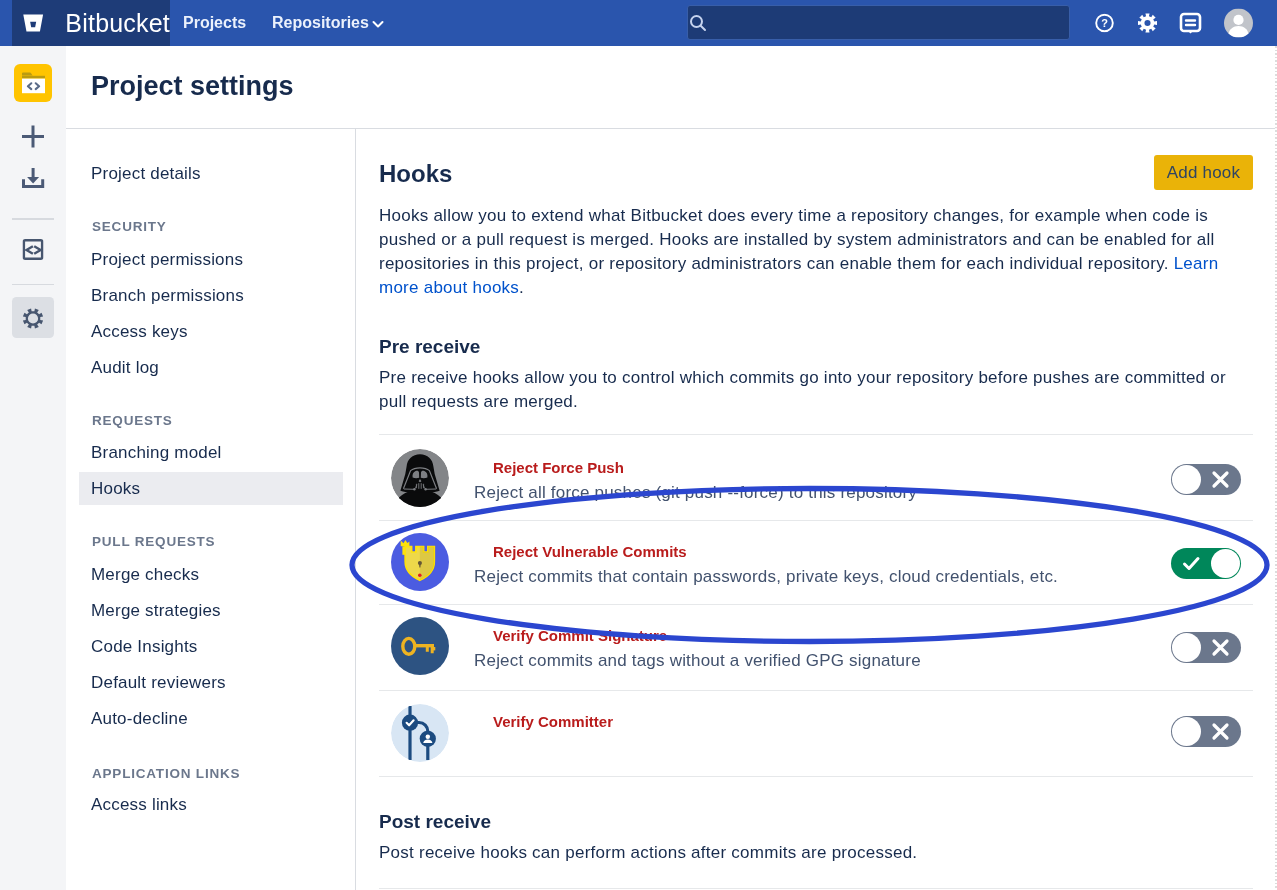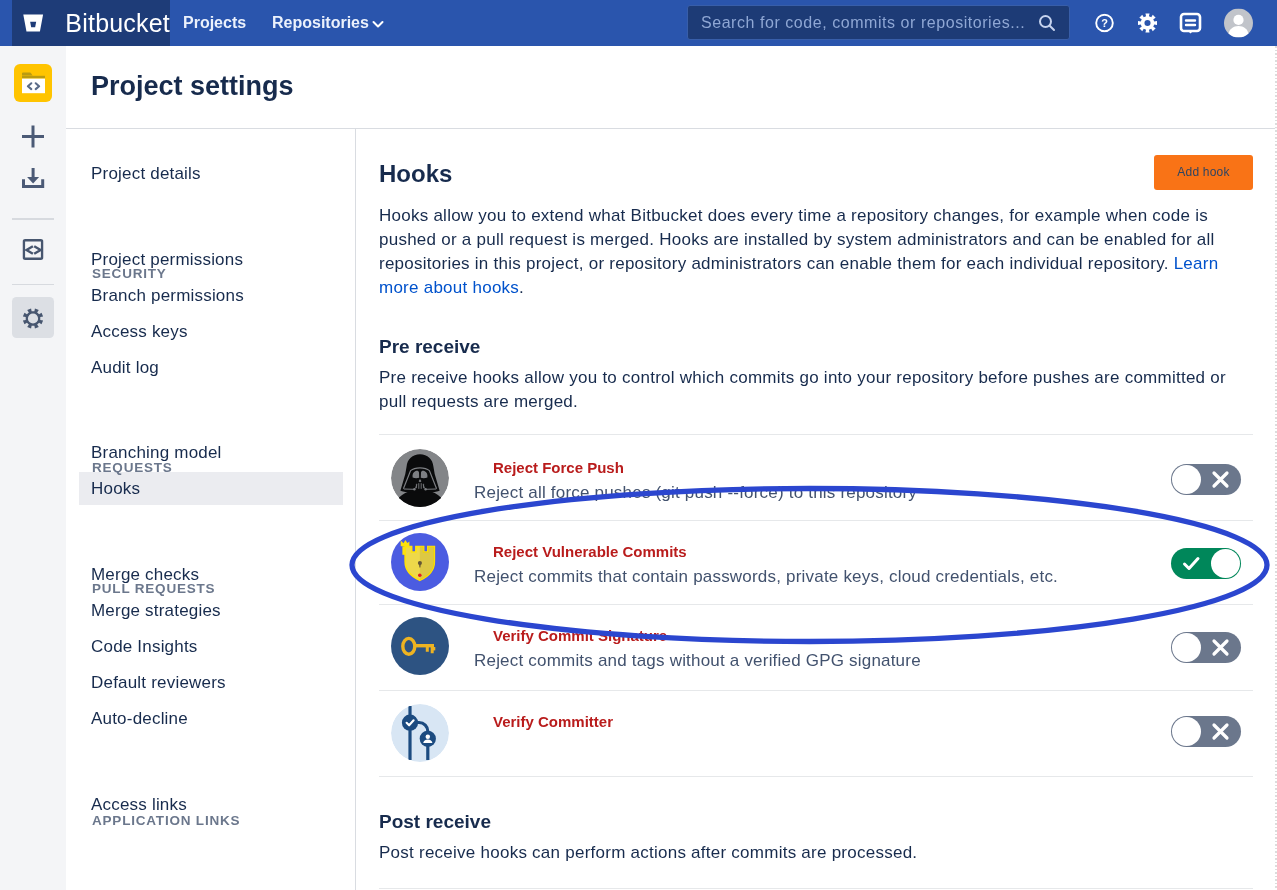--- a/index.html
+++ b/index.html
@@ -29,30 +29,30 @@
   .railitem { position:absolute; left:50%; transform:translateX(-50%); }
   .raildiv { position:absolute; left:12px; width:42px; height:1.5px; background:#d7dadf; }
 
   
   #pagehead { position:absolute; left:91px; top:71px; font-size:27px; font-weight:700; color:#172b4d; }
   #headrule { position:absolute; left:66px; top:128px; width:1211px; height:1px; background:#d9dce1; }
   #sidebarrule { position:absolute; left:355px; top:128px; width:1px; height:762px; background:#d9dce1; }
 
   
   .sideitem { position:absolute; left:91px; font-size:17px; letter-spacing:0.2px; color:#172b4d; line-height:20px; }
-  .sidehead { position:absolute; left:92px; font-size:13.5px; font-weight:700; color:#6b778c; letter-spacing:0.8px;margin-top:47px; }
+  .sidehead { position:absolute; left:92px; font-size:13.5px; font-weight:700; color:#6b778c; letter-spacing:0.8px; }
   #side-hooks-bg { position:absolute; left:79px; top:472px; width:264px; height:33px; background:#ebecf0; }
 
   
   .h2 { position:absolute; left:379px; font-size:24px; font-weight:700; color:#172b4d; }
   .h3 { position:absolute; left:379px; font-size:19px; font-weight:700; color:#172b4d;text-align:right; }
   .para { position:absolute; left:379px; width:900px; font-size:17px; letter-spacing:0.25px; line-height:24px; color:#172b4d; }
   .para a { color:#0052cc; text-decoration:none; }
-  #addhook { position:absolute; left:1154px; top:155px; width:99px; height:35px; background:#f97316;
-             border-radius:3px; color:#2f4562; font-size:12px; line-height:35px; text-align:center; letter-spacing:0.2px; }
+  #addhook { position:absolute; left:1154px; top:155px; width:99px; height:35px; background:#eab308;
+             border-radius:3px; color:#2f4562; font-size:17px; line-height:35px; text-align:center; letter-spacing:0.2px; }
   .rowline { position:absolute; left:379px; width:874px; height:1px; background:#e6e8ea; }
   .avatar { position:absolute; left:391px; width:58px; height:58px; }
   .rowtitle { position:absolute; left:493px; font-size:15px; font-weight:700; color:#b91c1c; }
   .rowsub { position:absolute; left:474px; font-size:17px; letter-spacing:0.2px; color:#42526e; }
   .toggle { position:absolute; left:1171px; width:70px; height:31px; border-radius:16px; }
   .toggle.off { background:#6b778c; }
   .toggle.on { background:#00875a; }
   .knob { position:absolute; top:1px; width:29px; height:29px; border-radius:50%; background:#fff; }
   .toggle.off .knob { left:1px; }
   .toggle.on .knob { right:1px; }
@@ -70,21 +70,20 @@
         <path fill="#1e3c78" d="M9.5 11.5 H16.5 L15.3 18 H10.7 Z"></path>
       </svg>
       <span class="word">Bitbucket</span>
     </div>
     <span class="navlink" id="nav-projects">Projects</span>
     <span class="navlink" id="nav-repos">Repositories</span>
     <svg id="nav-chev" width="14" height="16" viewBox="0 0 14 16">
         <path d="M2.5 6 L7 10.5 L11.5 6" stroke="#fff" stroke-width="2" fill="none" stroke-linecap="round" stroke-linejoin="round"></path>
       </svg>
     <div id="search">
-      <span class="ph">Search for code, commits or repositories...</span>
       <svg width="20" height="20" viewBox="0 0 20 20">
           <circle cx="8.5" cy="8.5" r="5.5" stroke="#c6d3ee" stroke-width="2" fill="none"></circle>
           <path d="M12.7 12.7 L17 17" stroke="#c6d3ee" stroke-width="2" stroke-linecap="round"></path>
         </svg>
     </div>
     <svg class="hicon" style="left:1095px" width="19" height="19" viewBox="0 0 19 19">
       <circle cx="9.5" cy="9.5" r="8.3" stroke="#fff" stroke-width="1.9" fill="none"></circle>
       <text x="9.5" y="13.6" text-anchor="middle" font-size="11" font-weight="700" fill="#fff" font-family="Liberation Sans">?</text>
     </svg>
     <svg class="hicon" style="left:1137px" width="21" height="21" viewBox="0 0 22 22">

